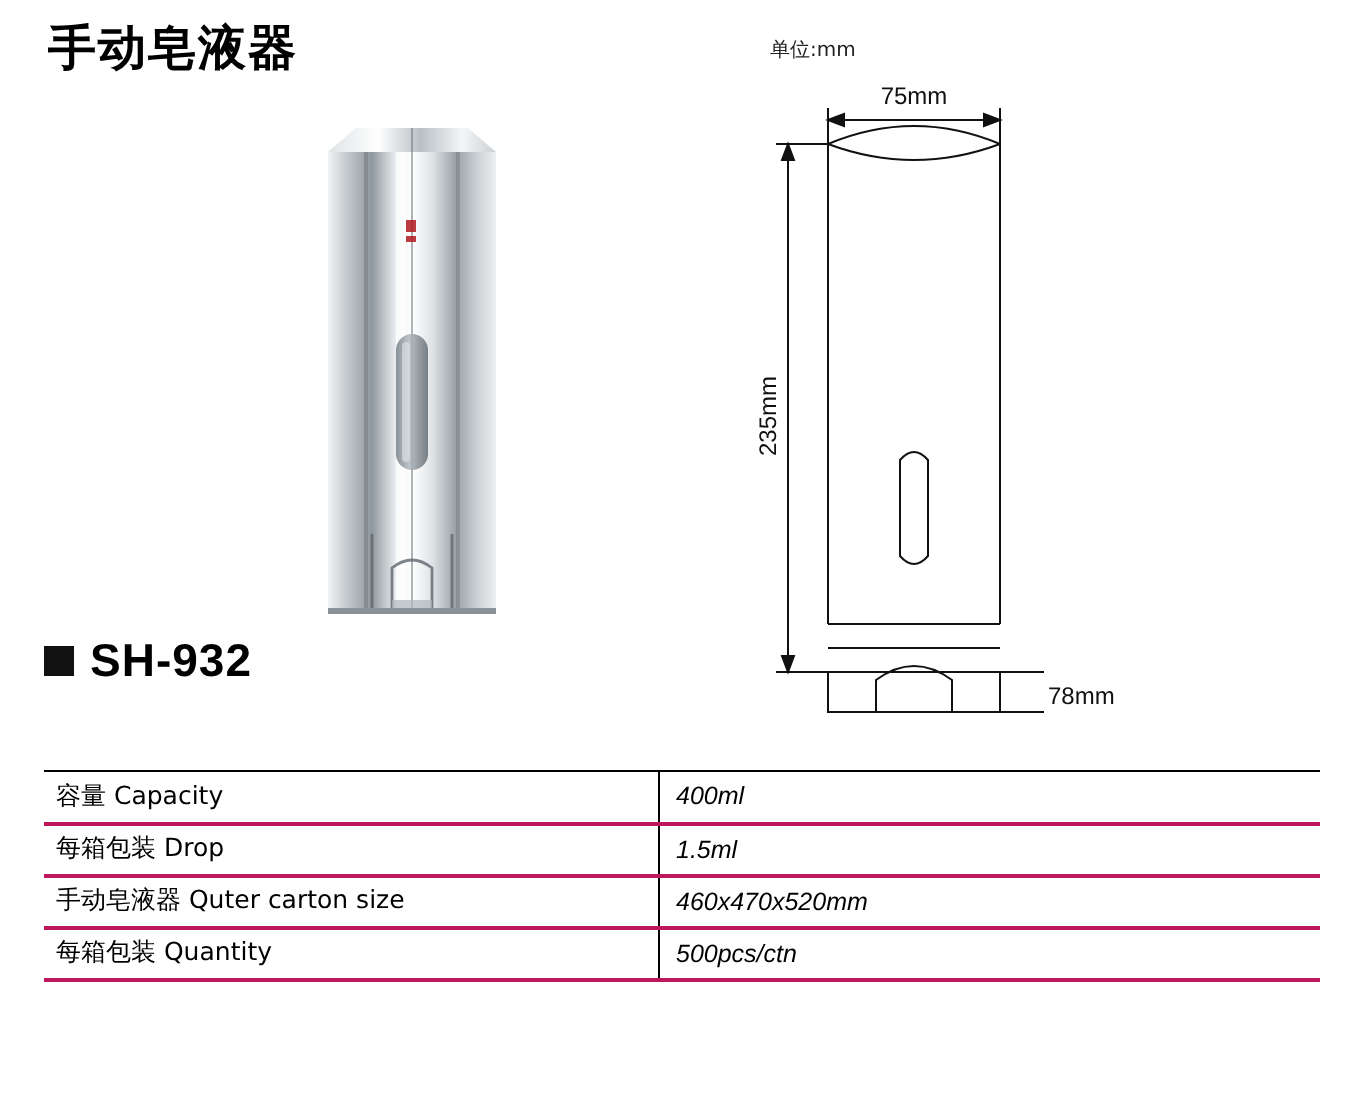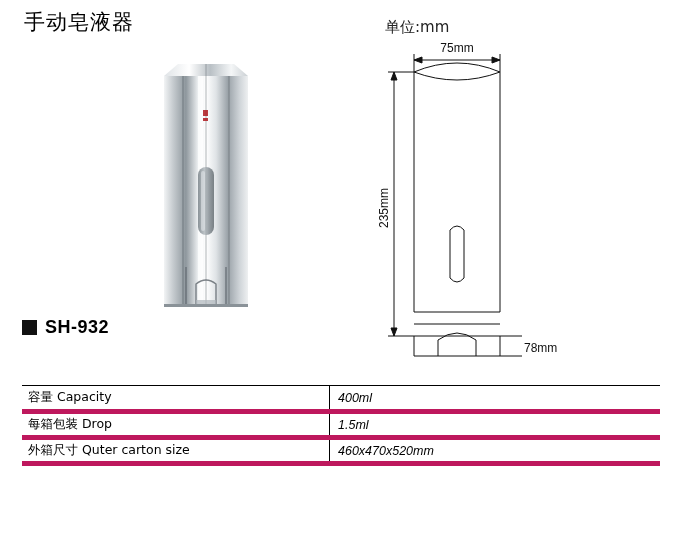--- a/index.html
+++ b/index.html
@@ -18,51 +18,51 @@
   .page {
     position: absolute;
     inset: 0;
   }
 
   
   .title {
     position: absolute;
     left: 24px;
     top: 8px;
-    font-size: 21px;
-    font-weight: normal;
+    font-size: 24px;
+    font-weight: bold;
     letter-spacing: 1px;
     font-family: "DejaVu Sans", sans-serif;
   }
 
   
   .unit-note {
     position: absolute;
     left: 385px;
     top: 18px;
-    font-size: 15px;
+    font-size: 10px;
     color: #222;
   }
 
   
   .model-row {
     position: absolute;
     left: 22px;
     top: 317px;
     display: flex;
     align-items: center;
     gap: 8px;
   }
   .model-square {
     width: 15px;
     height: 15px;
     background: #111;
   }
   .model-text {
-    font-size: 18px;
+    font-size: 23px;
     font-weight: bold;
     letter-spacing: 0.5px;
   }
 
   
   .photo {
     position: absolute;
     left: 160px;
     top: 62px;
     width: 92px;
@@ -84,21 +84,21 @@
     left: 22px;
     top: 385px;
     width: 638px;
     border-collapse: collapse;
     font-size: 12.5px;
   }
   .spec-table tr {
     height: 26px;
   }
   .spec-table td {
-    border-bottom: 5px solid #be185d;
+    border-bottom: 2px solid #be185d;
     padding: 0 6px;
     vertical-align: middle;
     white-space: nowrap;
     margin-top: 12px;
   }
   .spec-table tr:first-child td {
     border-top: 1px solid #000;
   }
   .spec-table td.label {
     width: 295px;
@@ -230,19 +230,23 @@
     <tbody>
       <tr>
         <td class="label cjk">容量  Capacity</td>
         <td class="value">400ml</td>
       </tr>
       <tr>
         <td class="label cjk">每箱包装  Drop</td>
         <td class="value">1.5ml</td>
       </tr>
       <tr>
-        <td class="label cjk">外箱尺寸 Quter carton size</td>
+        <td class="label cjk">手动皂液器 Quter carton size</td>
         <td class="value">460x470x520mm</td>
+      </tr>
+      <tr>
+        <td class="label cjk">每箱包装 Quantity</td>
+        <td class="value">500pcs/ctn</td>
       </tr>
     </tbody>
   </table>
 
 </div>
 
 </body></html>

